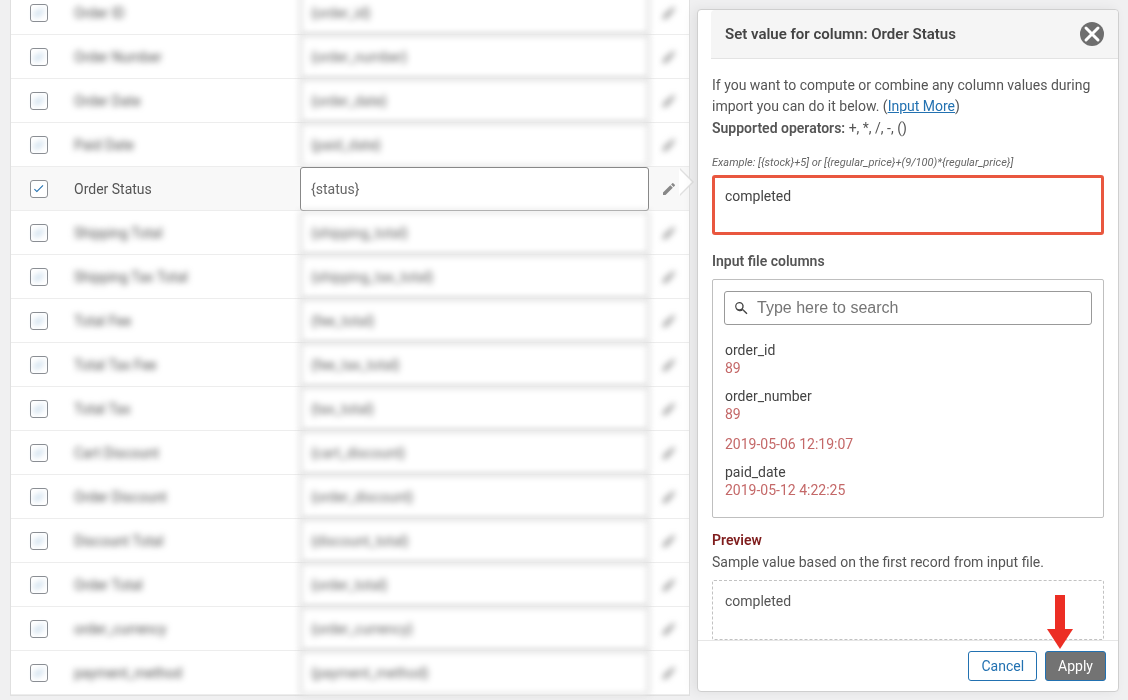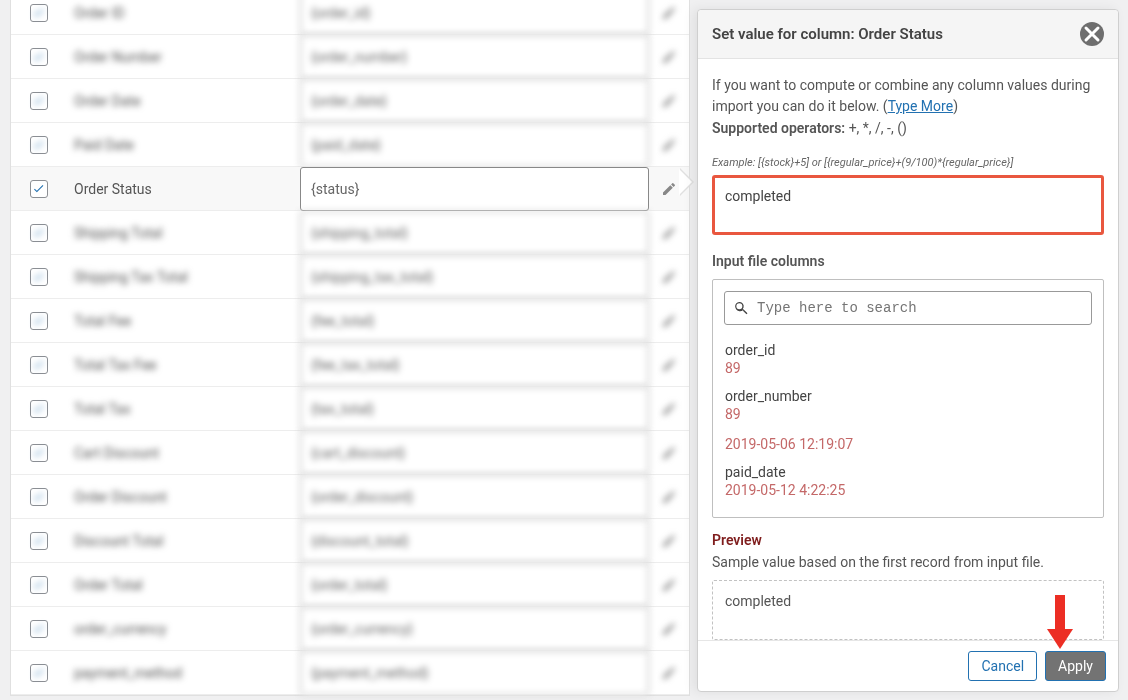--- a/index.html
+++ b/index.html
@@ -14,40 +14,40 @@
   .cell-value { flex: 1; padding: 0 40px 0 4px; position: relative; }
   .value-field { border: 1px solid #9a9a9a; border-radius: 3px; background: #fff; padding: 7px 10px; color: #666; font-size: 14px; height: 44px; display: flex; align-items: center; }
   .edit-icon { position: absolute; right: 12px; top: 50%; transform: translateY(-50%); width: 16px; height: 16px; fill: #888; cursor: pointer; }
   .cell-check .chk { width: 18px; height: 18px; border: 1px solid #8c8f94; border-radius: 3px; background: #fff; display: flex; align-items: center; justify-content: center; cursor: pointer; }
   .cell-check .chk svg { width: 13px; height: 13px; fill: #2271b1; }
   .blur .cell-name, .blur .value-field, .blur .edit-icon, .blur .cell-check .chk svg { filter: blur(3px); }
   .map-row.active .value-field { border-color: #888; }
 
   
   .panel { position: absolute; right: 9px; top: 9px; width: 422px; height: 683px; border: 1px solid #cfcfcf; border-radius: 4px; background: #fff; box-shadow: -4px 0 12px rgba(0,0,0,0.07); display: flex; flex-direction: column; }
-  .panel-header { background: #f5f5f5; border-bottom: 1px solid #e3e3e3; padding: 12px 14px; display: flex; align-items: center; justify-content: space-between; border-radius: 4px 4px 0 0; }
+  .panel-header { background: #f5f5f5; border-bottom: 1px solid #e3e3e3; padding: 12px 14px; display: flex; align-items: center; justify-content: space-between; border-radius: 4px 4px 0 0; margin-left: 13px; }
   .panel-title { font-size: 15px; font-weight: 600; color: #444; }
   .close-btn { width: 24px; height: 24px; border-radius: 50%; background: #6e6e6e; color: #fff; display: flex; align-items: center; justify-content: center; cursor: pointer; font-weight: 700; }
   .panel-body { padding: 16px 14px 0 14px; overflow: hidden; flex: 1; display: flex; flex-direction: column; }
   .help-text { font-size: 14px; color: #555; line-height: 1.5; }
   .help-text a { color: #2271b1; text-decoration: underline; }
   .ops-line { margin-top: 3px; color: #555; font-size: 14px; }
   .ops-line b { font-weight: 600; }
   .example-line { margin-top: 20px; font-style: italic; font-size: 11px; color: #666; }
 
   .expr-box { margin-top: 6px; border: 3px solid #e9573f; border-radius: 3px; background: #fff; }
   .expr-input { width: 100%; border: none; outline: none; padding: 10px 10px; font-size: 14px; color: #444; font-family: inherit; background: transparent; }
   .expr-box::after { content: ""; display: block; height: 18px; }
 
   .sub-heading { margin-top: 18px; font-weight: 600; color: #555; font-size: 14px; }
 
   .columns-box { margin-top: 10px; border: 1px solid #bfbfbf; border-radius: 2px; flex: 1; min-height: 0; display: flex; flex-direction: column; overflow: hidden; }
   .search-wrap { border: 1px solid #999; border-radius: 3px; margin: 11px; display: flex; align-items: center; padding: 0 8px; height: 34px; }
   .search-wrap svg { width: 16px; height: 16px; fill: #444; margin-right: 8px; }
-  .search-input { border: none; outline: none; flex: 1; font-size: 14px; color: #14532d; background: transparent; font-family: Liberation Mono, monospace; }
+  .search-input { border: none; outline: none; flex: 1; font-size: 16px; color: #14532d; background: transparent; font-family: Liberation Sans, sans-serif; }
   .col-list { padding: 0 12px 4px 12px; overflow: hidden; flex: 1; }
   .col-item { padding: 6px 0; }
   .col-key { color: #444; font-size: 14px; }
   .col-sample { color: #c46868; font-size: 14px; margin-top: 2px; }
 
   .preview-heading { margin-top: 14px; font-weight: 600; color: #7f1d1d; font-size: 14px; }
   .preview-sub { color: #555; margin-top: 6px; font-size: 14px; }
   .preview-box { margin-top: 10px; border: 1px dashed #c2c2c2; border-radius: 2px; padding: 12px; font-size: 14px; color: #555; min-height: 60px; }
 
   .panel-footer { border-top: 1px solid #e6e6e6; padding: 10px 12px; display: flex; justify-content: flex-end; gap: 8px; position: relative; }
@@ -333,21 +333,21 @@
     <div class="panel-title">Set value for column: Order Status</div>
     <div class="close-btn">
       <svg viewBox="0 0 24 24">
           <path d="M18 6L6 18M6 6l12 12" stroke="#fff" stroke-width="3" stroke-linecap="round" fill="none"></path>
         </svg>
     </div>
   </div>
 
   <div class="panel-body">
     <div class="help-text">
-      <span>If you want to compute or combine any column values during import you can do it below. (</span><a href="#">Type More</a><span>)</span>
+      <span>If you want to compute or combine any column values during import you can do it below. (</span><a href="#">Input More</a><span>)</span>
     </div>
     <div class="ops-line">
       <b>Supported operators:</b><span> +, *, /, -, ()</span>
     </div>
 
     <div class="example-line">
       <span>Example: </span><span>[{stock}+5] or [{regular_price}+(9/100)*{regular_price}]</span>
     </div>
 
     <div class="expr-box">

